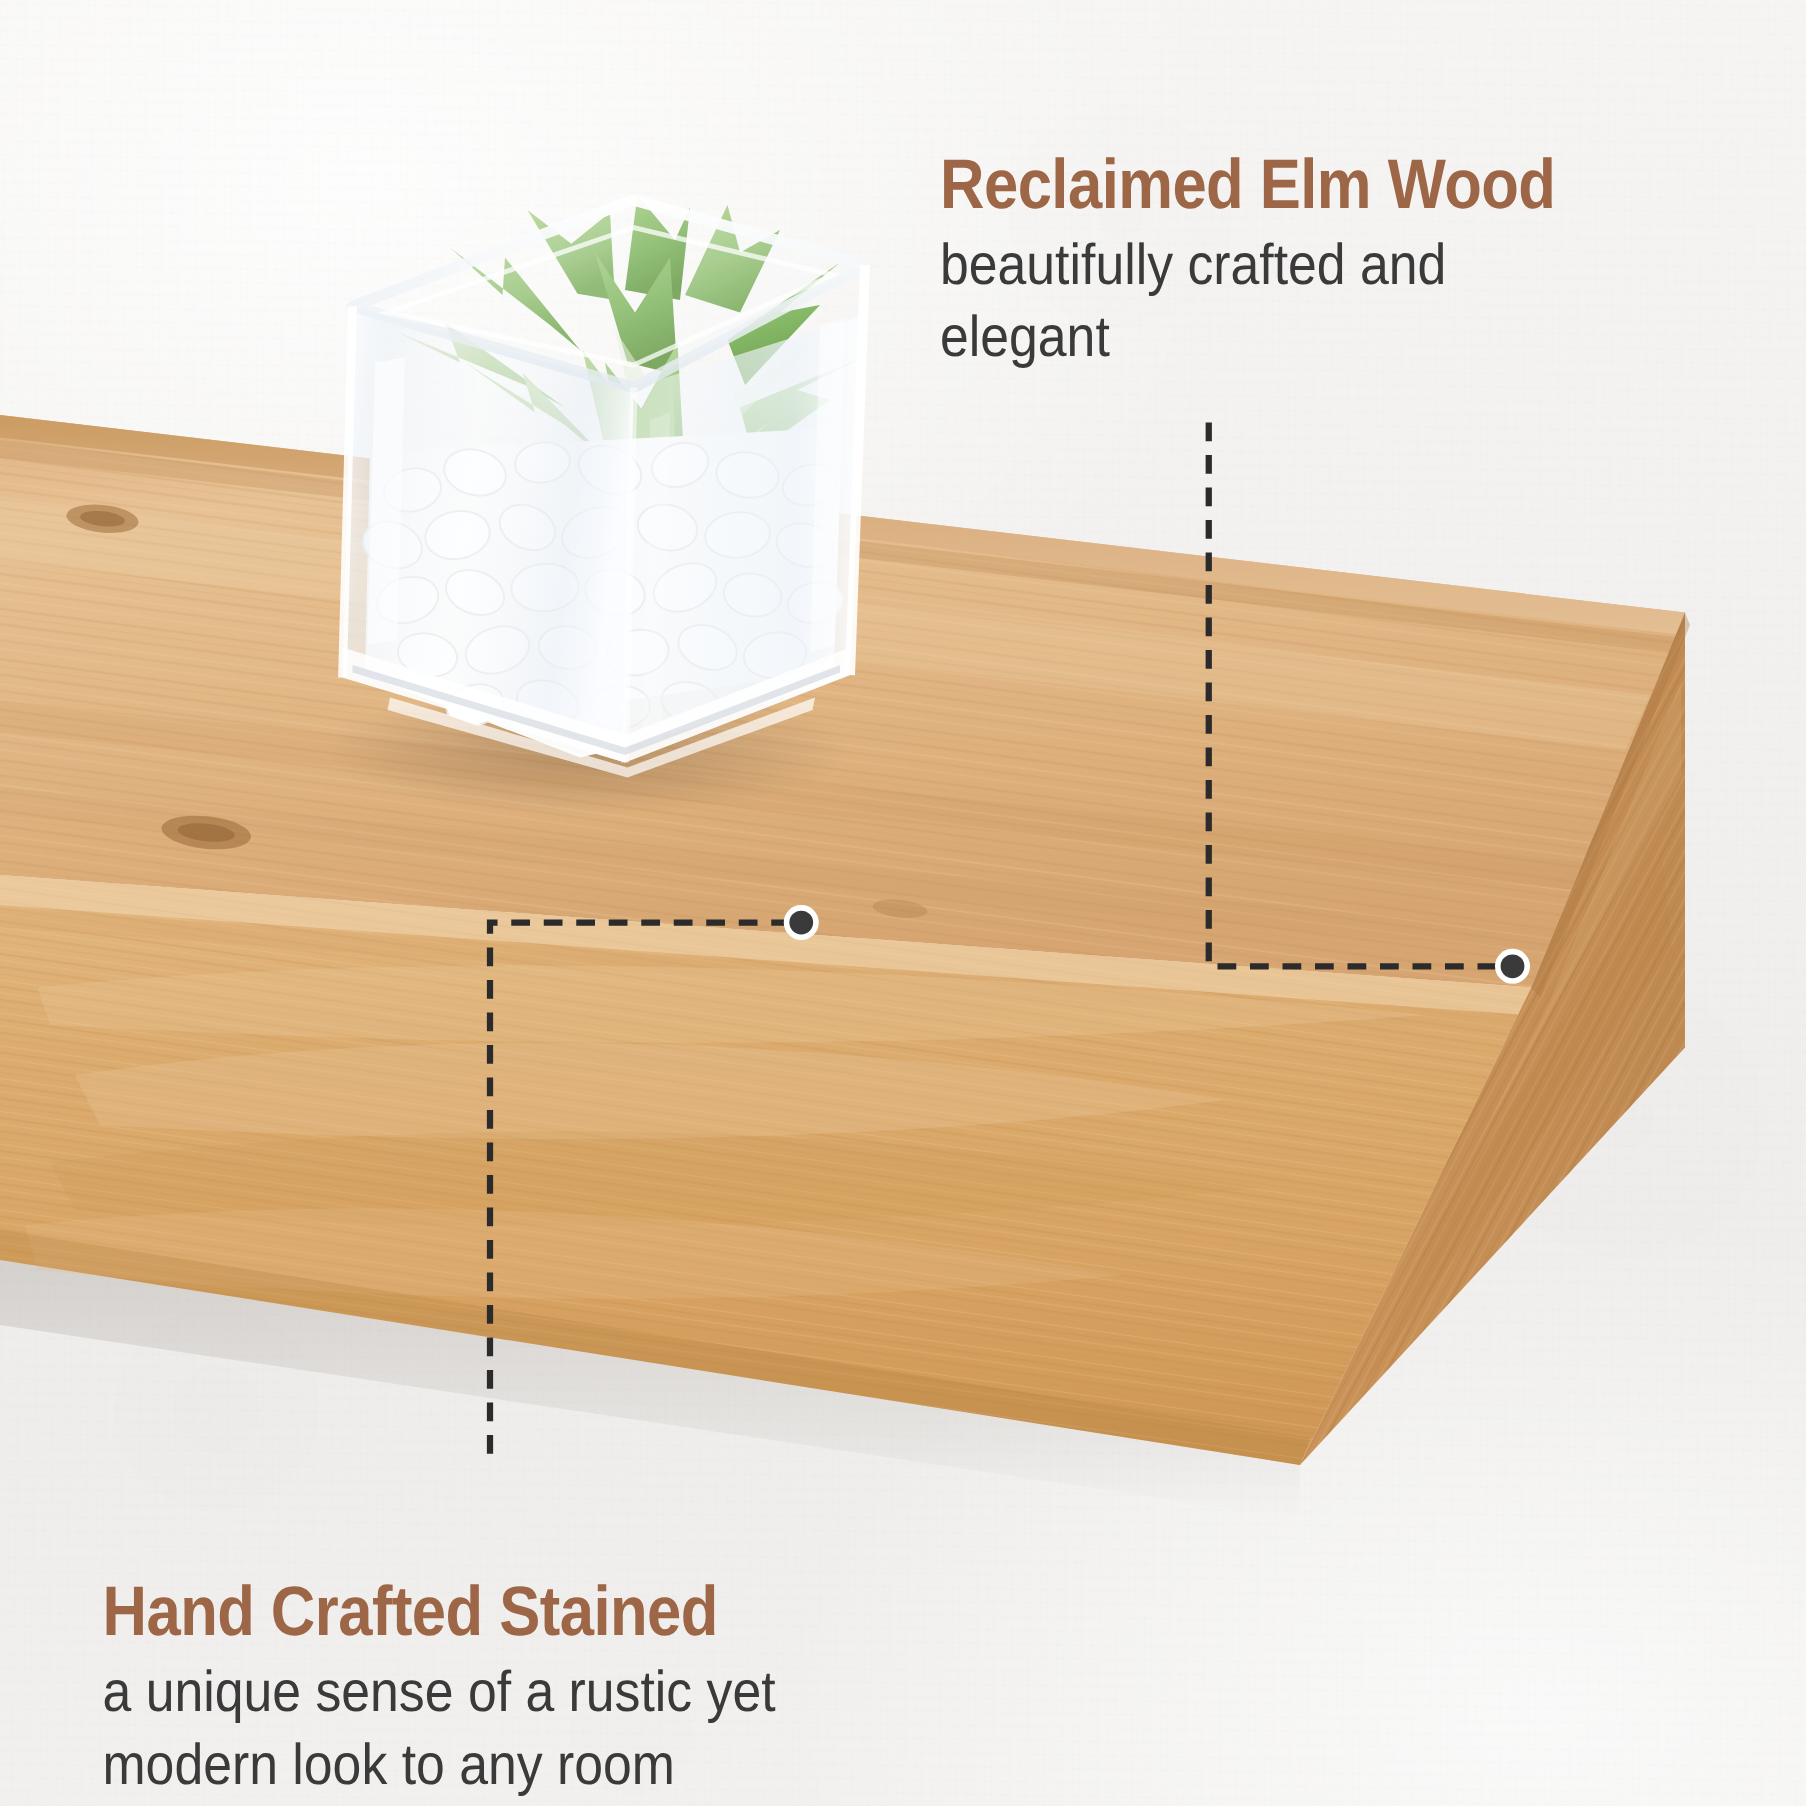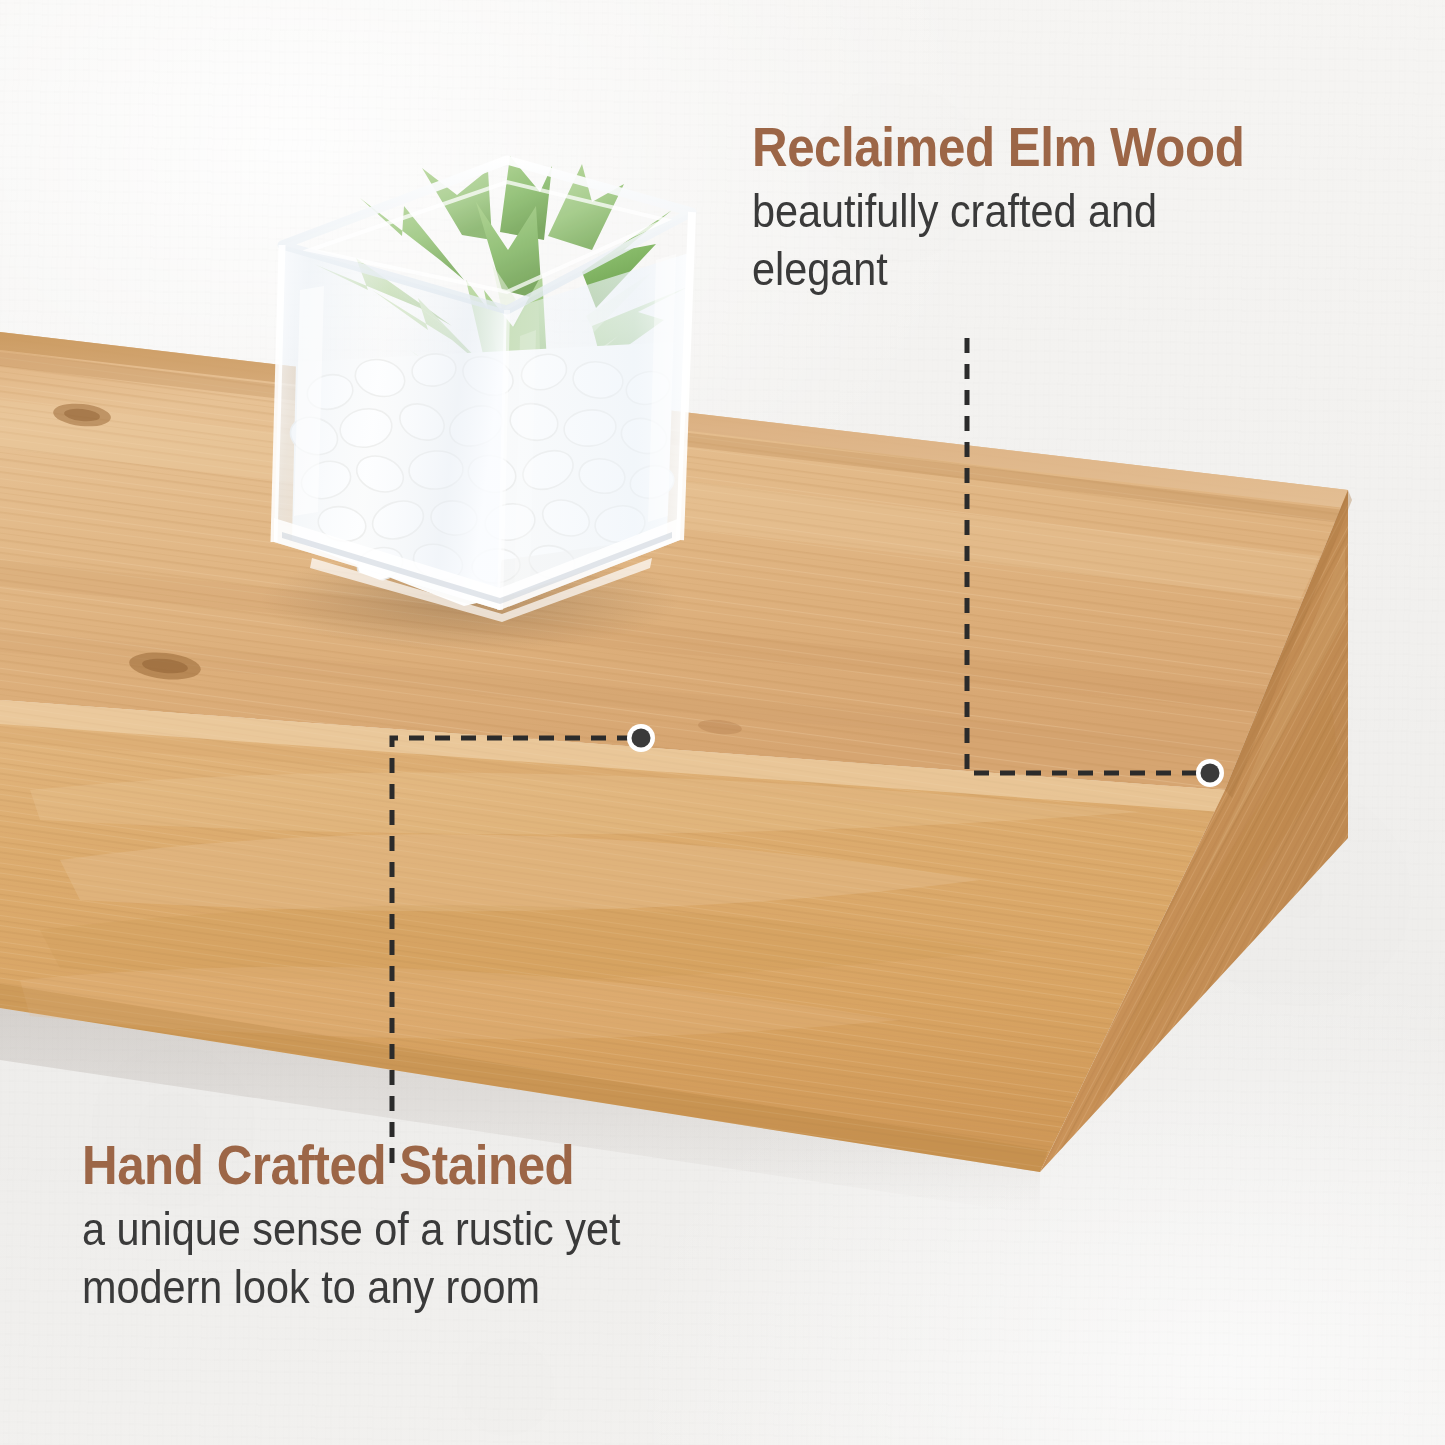--- a/index.html
+++ b/index.html
@@ -95,21 +95,21 @@
     font-size: 46px;
     line-height: 58px;
     color: #3a3a3a;
     transform: scaleX(0.90);
     transform-origin: left top;
     margin: 0;
     white-space: pre-line;
   }
 
   #block-top  { left: 752px; top: 116px;  width: 700px; }
-  #block-bot  { left: 82px;  top: 1134px; width: 820px; }
+  #block-bot  { left: 82px;  top: 1258px; width: 820px; }
 </style>
 </head>
 <body>
 
 <div id="stage">
 
   <div class="wall" style="background-color: rgb(242, 241, 239);"></div>
   <div class="wall-texture"></div>
   <div class="wall-blotch"></div>
 

